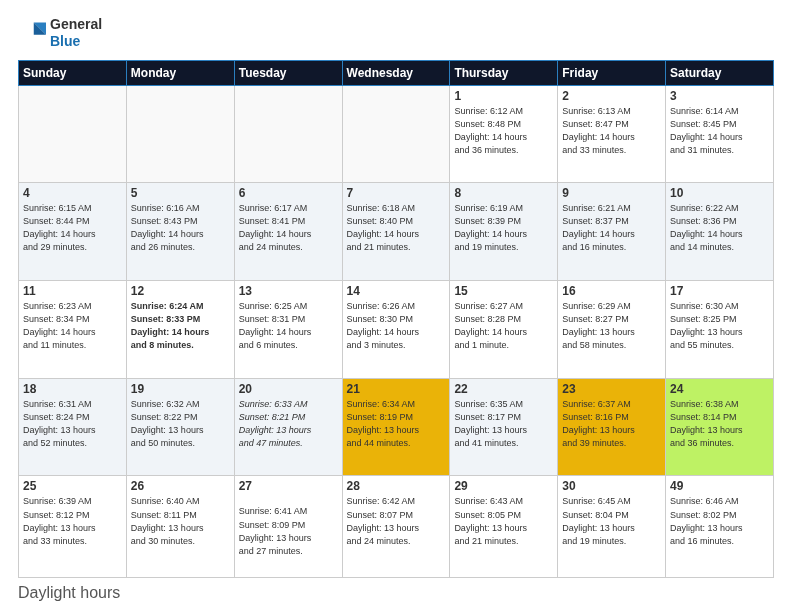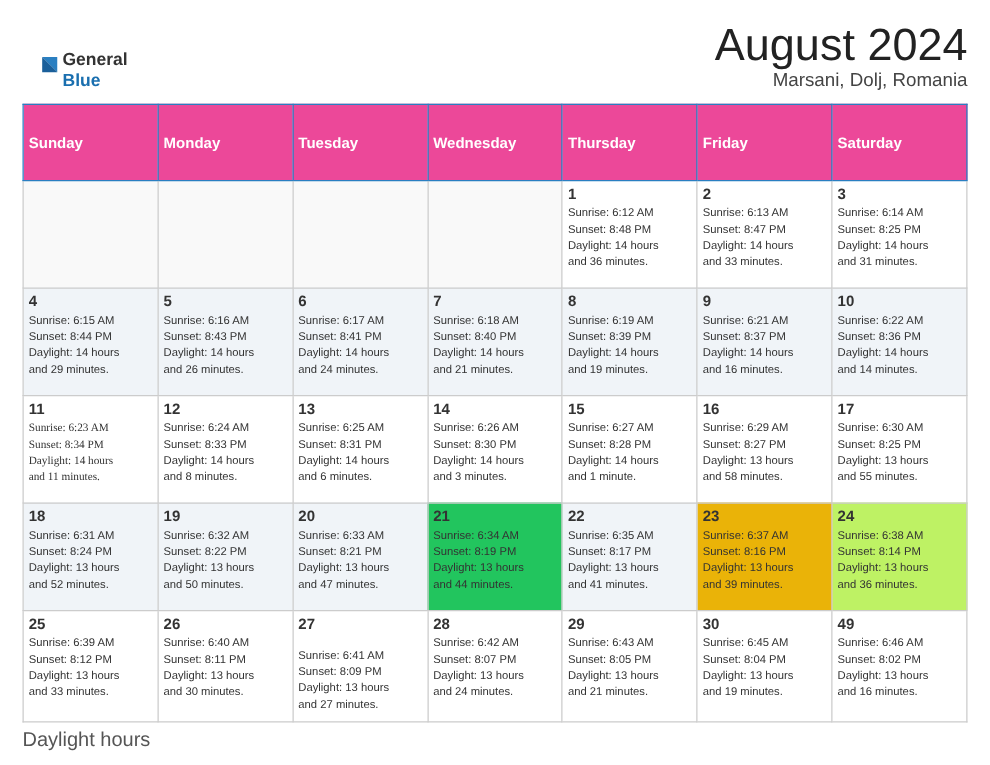--- a/index.html
+++ b/index.html
@@ -13,21 +13,21 @@
     .page {
       width: 792px;
       height: 612px;
       padding: 16px 18px 10px 18px;
       display: flex;
       flex-direction: column;
     }
     .header {
       display: flex;
       justify-content: space-between;
-      align-items: flex-end;
+      align-items: center;
       margin-bottom: 10px;
     }
     .logo {
       display: flex;
       align-items: center;
       gap: 4px;
     }
     .logo-text {
       font-size: 14px;
       font-weight: bold;
@@ -53,25 +53,25 @@
       color: #444;
     }
     .calendar {
       flex: 1;
       border: 1px solid #ccc;
       border-collapse: collapse;
       width: 100%;
       table-layout: fixed;
     }
     .calendar th {
-      background: #ec4899;
+      background: #0f172a;
       color: #fff;
       font-size: 12px;
       font-weight: bold;
-      padding: 23px 4px;
+      padding: 5px 4px;
       text-align: left;
       border: 1px solid #2a7fc1;
     }
     .calendar td {
       vertical-align: top;
       border: 1px solid #ccc;
       padding: 3px 4px;
       font-size: 9.5px;
       color: #333;
       background: #fff;
@@ -109,24 +109,20 @@
     <div class="logo">
       <svg class="logo-icon" viewBox="0 0 32 32">
         <polygon points="18,4 32,4 32,18" fill="#2a7fc1"></polygon>
         <polygon points="18,4 32,18 18,18" fill="#1a5f9a"></polygon>
       </svg>
       <div class="logo-text">
         <div class="general">General</div>
         <div class="blue">Blue</div>
       </div>
     </div>
-    <div class="title-block">
-      <div class="main-title">August 2024</div>
-      <div class="subtitle">Marsani, Dolj, Romania</div>
-    </div>
   </div>
 
   <table class="calendar">
     <thead>
       <tr>
       <th>Sunday</th>
           <th>Monday</th>
           <th>Tuesday</th>
           <th>Wednesday</th>
           <th>Thursday</th>
@@ -150,21 +146,21 @@
           <td>
             <span class="day-num">2</span>
             <div class="day-info" style="white-space: pre-line;">Sunrise: 6:13 AM
 Sunset: 8:47 PM
 Daylight: 14 hours
 and 33 minutes.</div>
           </td>
           <td>
             <span class="day-num">3</span>
             <div class="day-info" style="white-space: pre-line;">Sunrise: 6:14 AM
-Sunset: 8:25 PM
+Sunset: 8:45 PM
 Daylight: 14 hours
 and 31 minutes.</div>
           </td>
         </tr>
         <tr>
           <td style="background: rgb(240, 244, 248);">
             <span class="day-num">4</span>
             <div class="day-info" style="white-space: pre-line;">Sunrise: 6:15 AM
 Sunset: 8:44 PM
 Daylight: 14 hours
@@ -209,28 +205,28 @@
             <span class="day-num">10</span>
             <div class="day-info" style="white-space: pre-line;">Sunrise: 6:22 AM
 Sunset: 8:36 PM
 Daylight: 14 hours
 and 14 minutes.</div>
           </td>
         </tr>
         <tr>
           <td>
             <span class="day-num">11</span>
-            <div class="day-info" style="white-space: pre-line; font-family: Liberation Serif, serif;">Sunrise: 6:23 AM
+            <div class="day-info" style="white-space: pre-line;">Sunrise: 6:23 AM
 Sunset: 8:34 PM
 Daylight: 14 hours
 and 11 minutes.</div>
           </td>
           <td>
             <span class="day-num">12</span>
-            <div class="day-info" style="white-space: pre-line;">Sunrise: 6:24 AM
+            <div class="day-info" style="white-space: pre-line; font-weight: bold;">Sunrise: 6:24 AM
 Sunset: 8:33 PM
 Daylight: 14 hours
 and 8 minutes.</div>
           </td>
           <td>
             <span class="day-num">13</span>
             <div class="day-info" style="white-space: pre-line;">Sunrise: 6:25 AM
 Sunset: 8:31 PM
 Daylight: 14 hours
 and 6 minutes.</div>
@@ -274,26 +270,26 @@
           </td>
           <td style="background: rgb(240, 244, 248);">
             <span class="day-num">19</span>
             <div class="day-info" style="white-space: pre-line;">Sunrise: 6:32 AM
 Sunset: 8:22 PM
 Daylight: 13 hours
 and 50 minutes.</div>
           </td>
           <td style="background: rgb(240, 244, 248);">
             <span class="day-num">20</span>
-            <div class="day-info" style="white-space: pre-line;">Sunrise: 6:33 AM
+            <div class="day-info" style="white-space: pre-line; font-style: italic;">Sunrise: 6:33 AM
 Sunset: 8:21 PM
 Daylight: 13 hours
 and 47 minutes.</div>
           </td>
-          <td style="background: #22c55e;">
+          <td style="background: #eab308;">
             <span class="day-num">21</span>
             <div class="day-info" style="white-space: pre-line;">Sunrise: 6:34 AM
 Sunset: 8:19 PM
 Daylight: 13 hours
 and 44 minutes.</div>
           </td>
           <td style="background: rgb(240, 244, 248);">
             <span class="day-num">22</span>
             <div class="day-info" style="white-space: pre-line;">Sunrise: 6:35 AM
 Sunset: 8:17 PM

